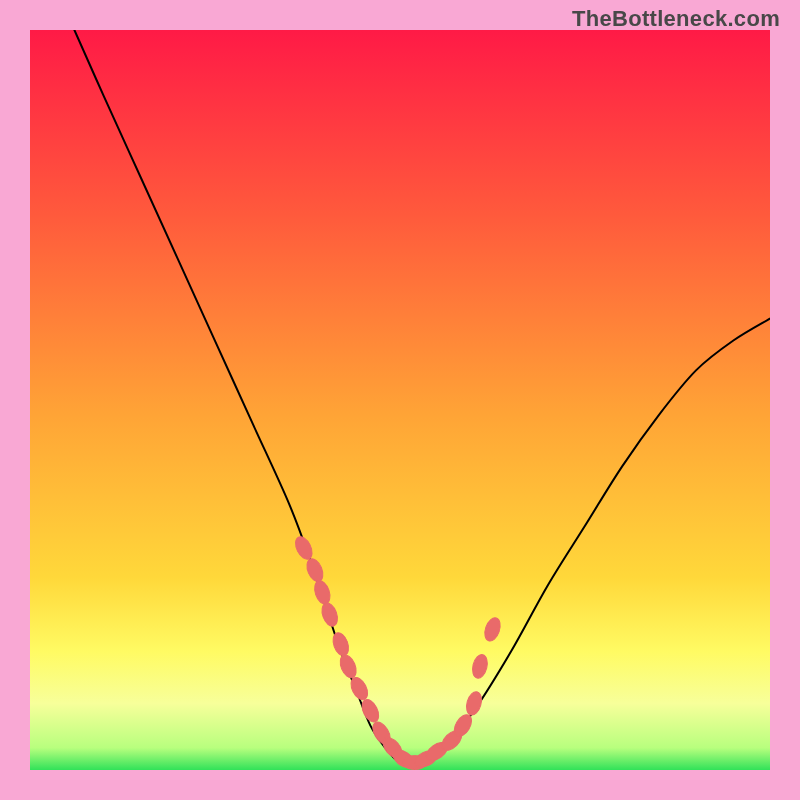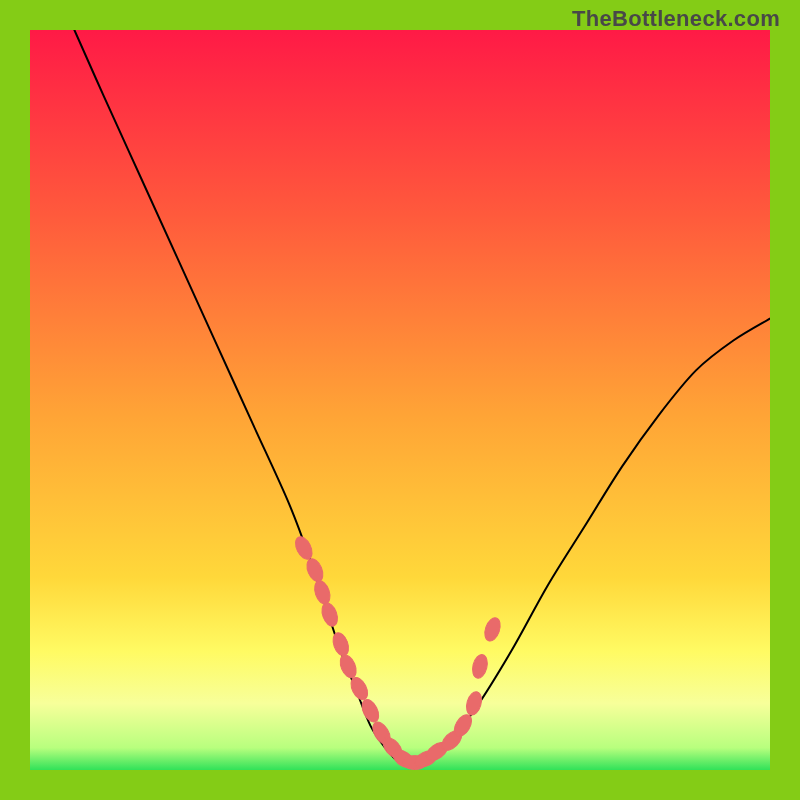--- a/index.html
+++ b/index.html
@@ -8,21 +8,21 @@
     width: 800px;
     height: 800px;
     background: #000;
     overflow: hidden;
     font-family: Arial, Helvetica, sans-serif;
   }
   .stage {
     position: relative;
     width: 800px;
     height: 800px;
-    background: #84cc16;
+    background: #f9a8d4;
   }
   .plot {
     position: absolute;
     left: 30px;
     top: 30px;
     width: 740px;
     height: 740px;
     overflow: hidden;
   }
   

